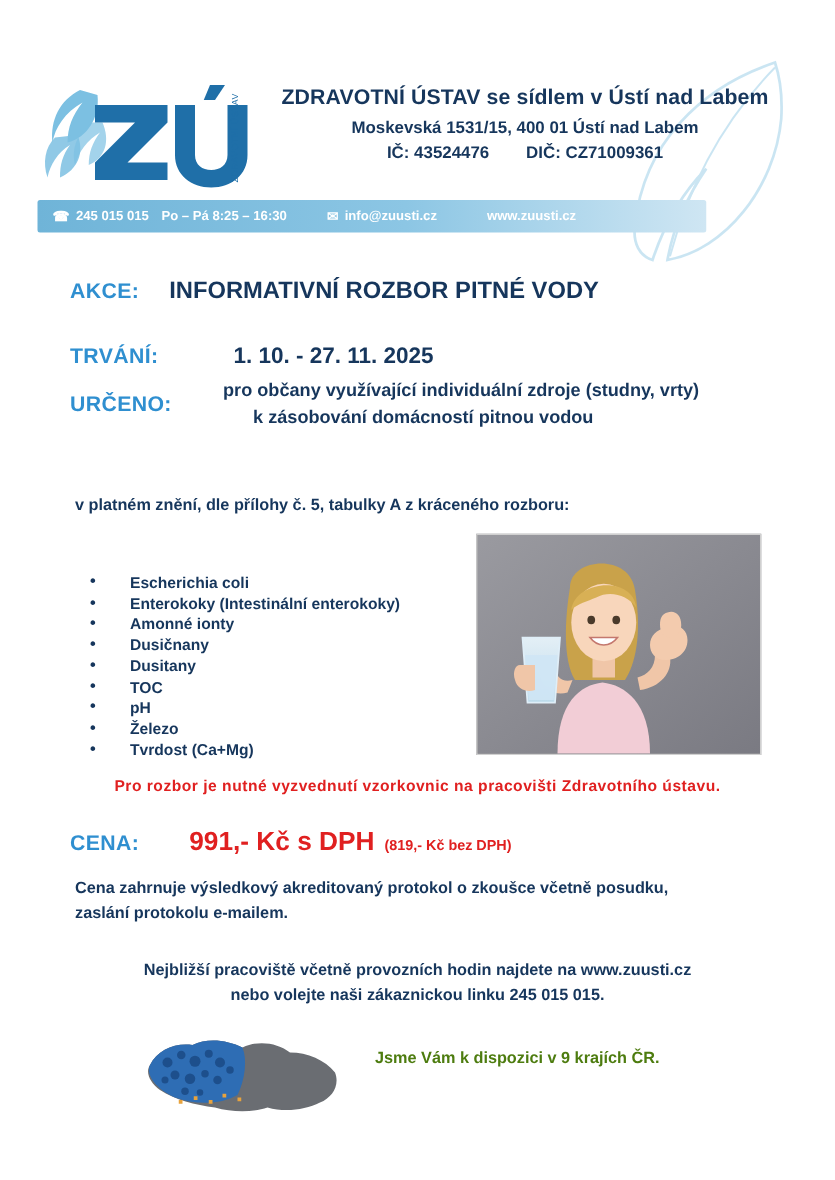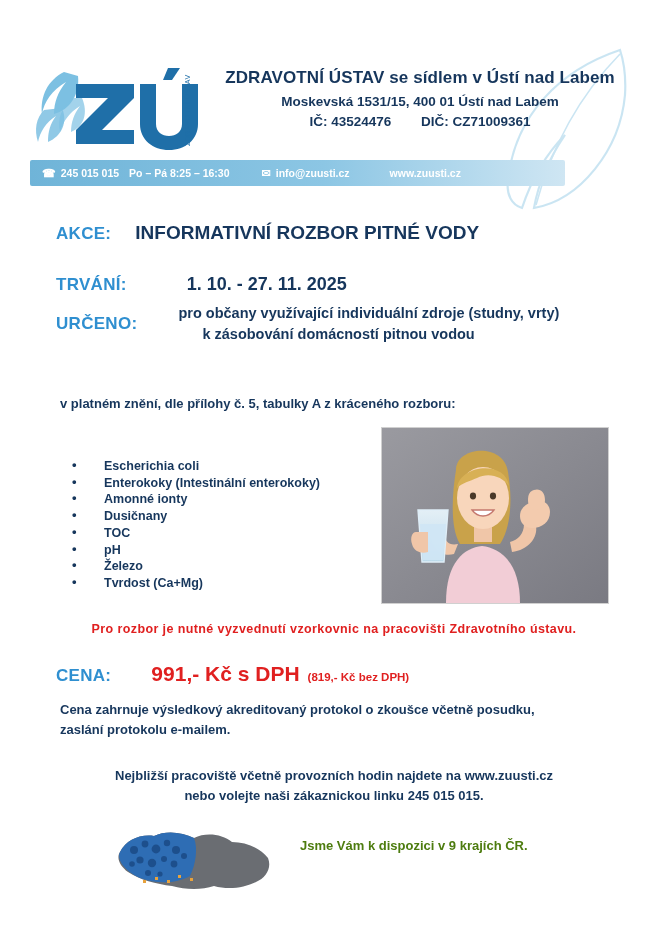--- a/index.html
+++ b/index.html
@@ -367,20 +367,21 @@
   <div class="rozsah">
     <br>
     <span>v platném znění, dle přílohy č. 5, tabulky A z kráceného rozboru:</span>
   </div>
 
   <ul class="param-list">
     <li>Escherichia coli</li>
     <li>Enterokoky (Intestinální enterokoky)</li>
     <li>Amonné ionty</li>
     <li>Dusičnany</li>
+    <li>Dusitany</li>
     <li>TOC</li>
     <li>pH</li>
     <li>Železo</li>
     <li>Tvrdost (Ca+Mg)</li>
   </ul>
 
   <div class="photo">
     <svg width="226" height="175" viewBox="0 0 226 175">
       <defs>
         <linearGradient id="bg" x1="0" y1="0" x2="1" y2="1">

